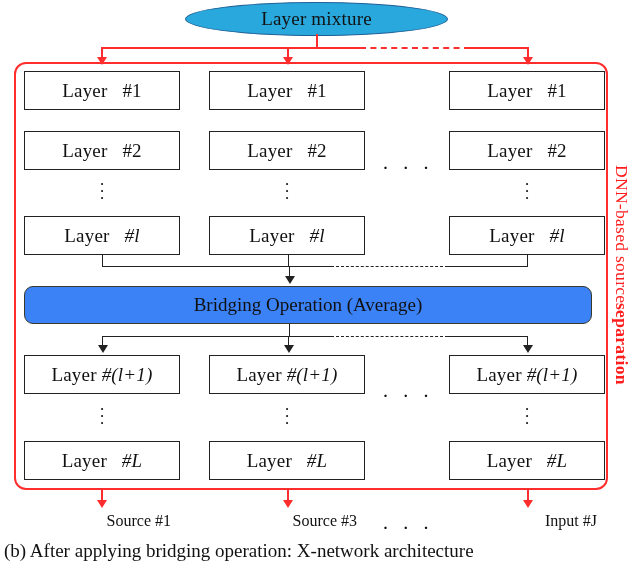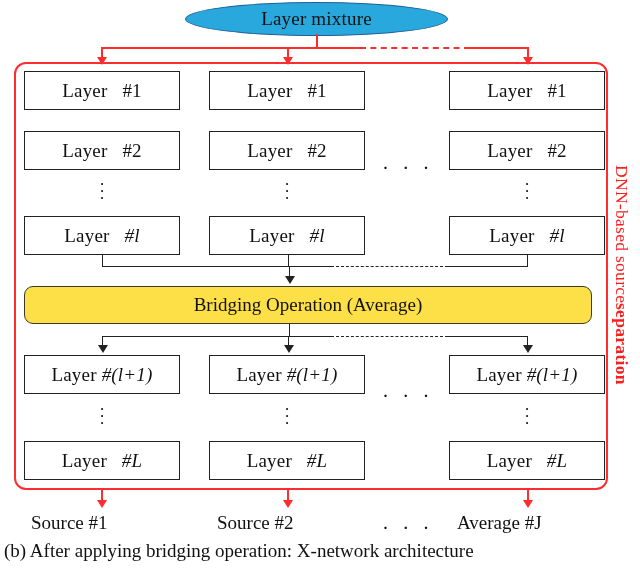--- a/index.html
+++ b/index.html
@@ -36,21 +36,21 @@
     position:absolute;border:1.6px solid #222;background:#fff;
     box-sizing:border-box;display:flex;align-items:center;justify-content:center;
     font-size:19px;white-space:nowrap;color:#111;
   }
   .lbox .lw{letter-spacing:.2px;}
   .lbox i{font-style:italic;}
 
   
   .bridge{
     position:absolute;left:24px;top:286px;width:568px;height:38px;
-    background:#fde047;border:1.6px solid #3a3a2a;border-radius:9px;
+    background:#3b82f6;border:1.6px solid #3a3a2a;border-radius:9px;
     box-sizing:border-box;display:flex;align-items:center;justify-content:center;
     font-size:19px;color:#111;font-family:Liberation Serif, serif;
   }
 
   
   .vdots{position:absolute;width:10px;text-align:center;
          font-size:17px;line-height:7px;color:#111;}
   .vdots span{display:block;}
 
   
@@ -65,22 +65,22 @@
   .hl.dash{border-top:1.6px dashed #222;}
   .hl.red.dash{border-top:2px dashed #ff2d2d;}
 
   .arrow{position:absolute;width:0;height:0;
          border-left:5px solid transparent;border-right:5px solid transparent;
          border-top:8px solid #222;}
   .arrow.red{border-top-color:#ff2d2d;
              border-left-width:5px;border-right-width:5px;}
 
   
-  .src{position:absolute;font-size:19px;white-space:nowrap;color:#111;
-       text-align:left;}
+  .src{position:absolute;font-size:16px;white-space:nowrap;color:#111;
+       text-align:right;}
 
   
   .caption{position:absolute;left:4px;top:540px;width:632px;
            font-size:19px;color:#111;white-space:nowrap;font-family:Liberation Serif, serif;}
 </style>
 </head>
 <body>
 
 <div id="stage">
 
@@ -220,19 +220,19 @@
   </div>
 
   <div class="vl red" style="left:101px;top:490px;height:12px;"></div>
   <div class="arrow red" style="left:97px;top:500px;"></div>
   <div class="vl red" style="left:287px;top:490px;height:12px;"></div>
   <div class="arrow red" style="left:283px;top:500px;"></div>
   <div class="vl red" style="left:527px;top:490px;height:12px;"></div>
   <div class="arrow red" style="left:523px;top:500px;"></div>
 
   <div class="src" style="left:31px;top:512px;width:140px;">Source #1</div>
-  <div class="src" style="left:217px;top:512px;width:140px;">Source #2</div>
+  <div class="src" style="left:217px;top:512px;width:140px;">Source #3</div>
   <div class="hdots" style="left:382px;top:518px;">· · ·</div>
-  <div class="src" style="left:457px;top:512px;width:140px;">Average #J</div>
+  <div class="src" style="left:457px;top:512px;width:140px;">Input #J</div>
 
   <div class="caption">(b) After applying bridging operation: X-network architecture</div>
 
 </div>
 
 </body></html>

